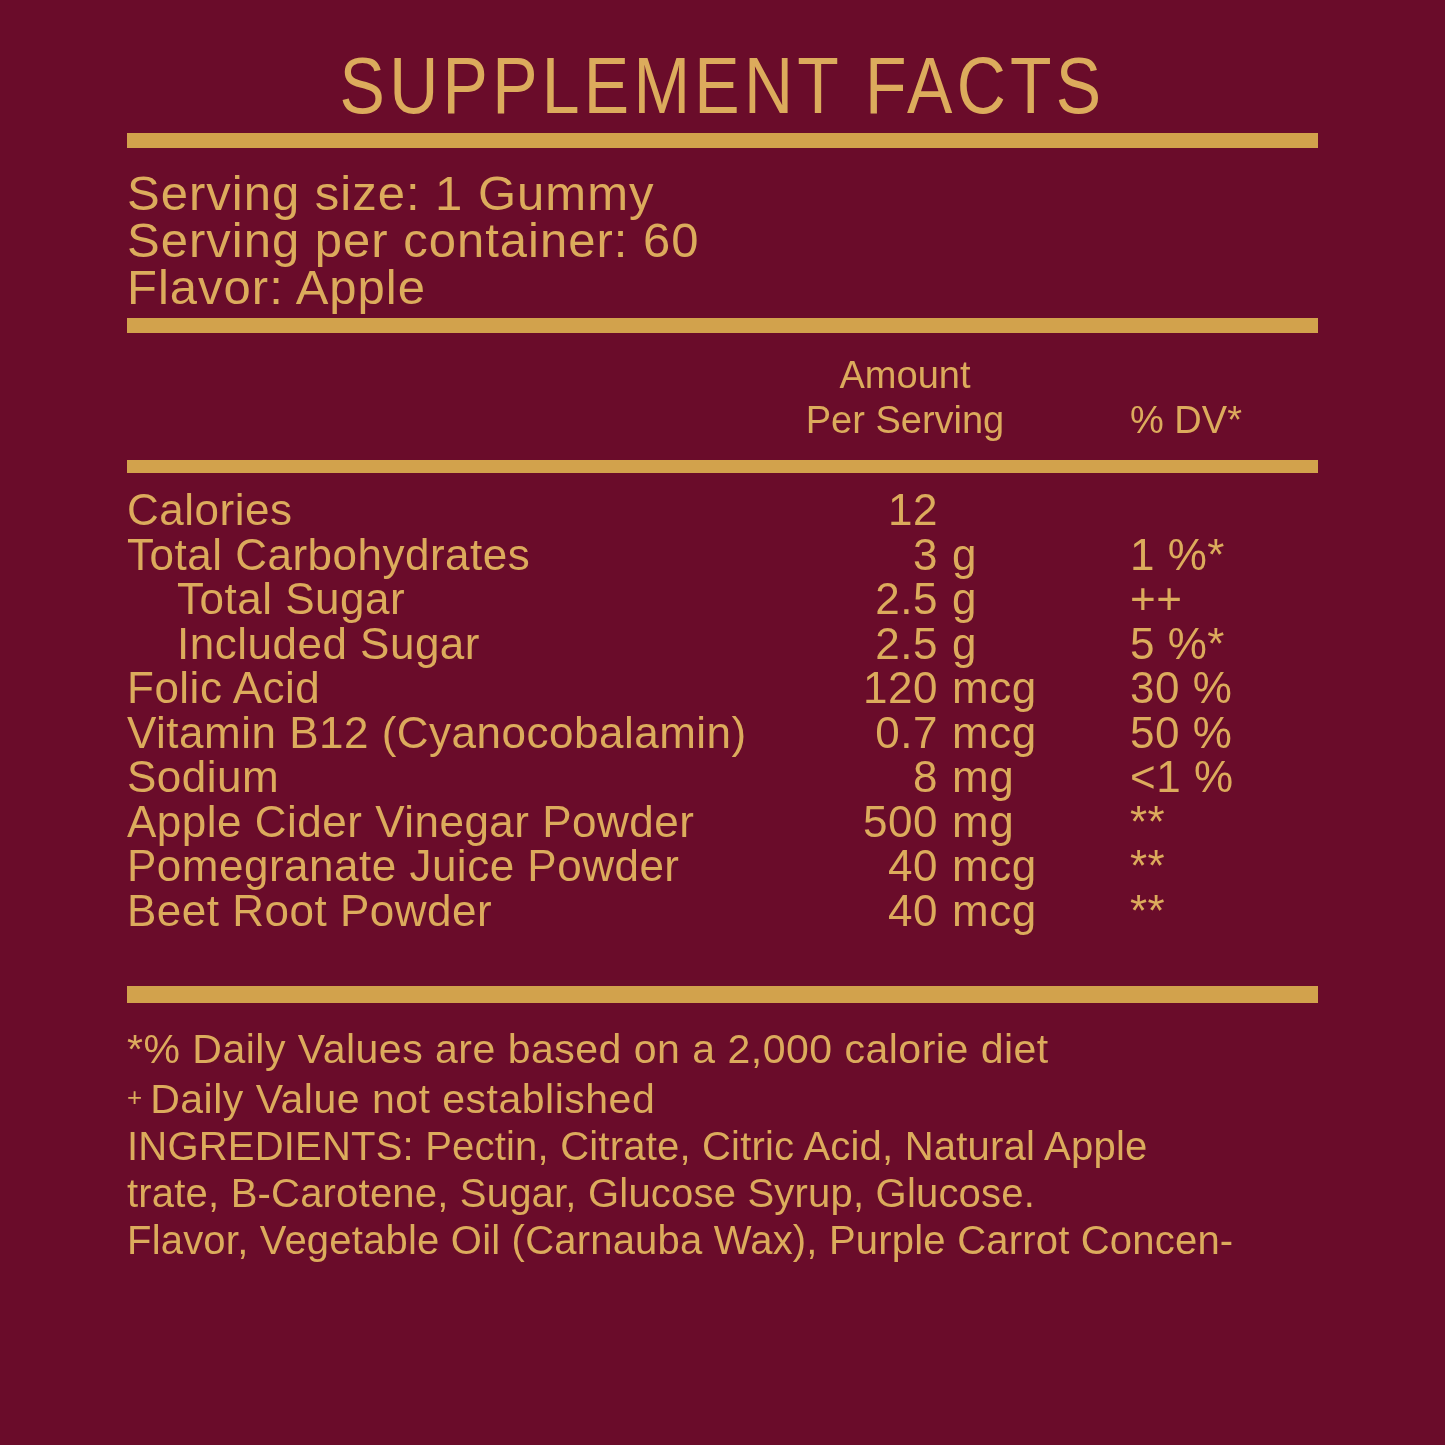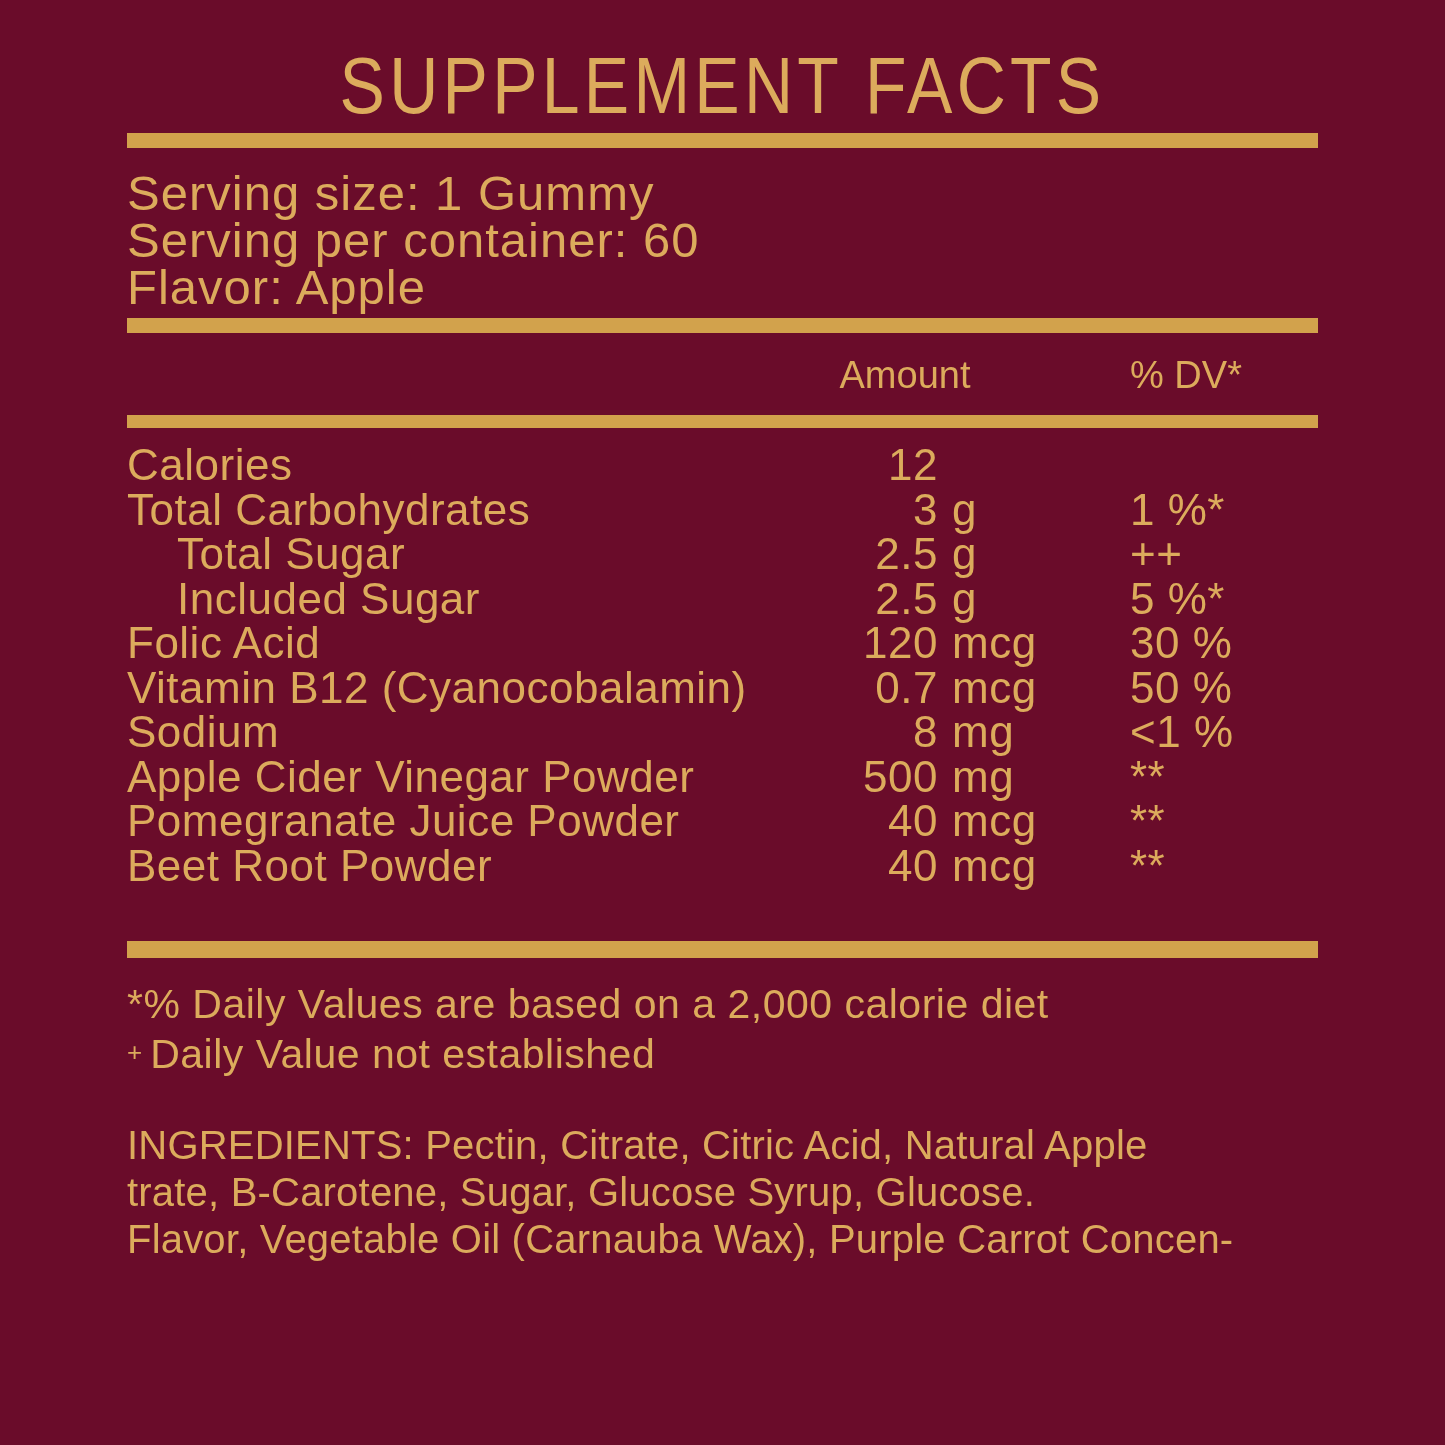--- a/index.html
+++ b/index.html
@@ -41,21 +41,21 @@
   .tbody { margin-top: 15px; font-size: 44px; line-height: 44.5px; letter-spacing: 0.5px; }
   .trow { display: flex; }
   .trow .col-label.indent { padding-left: 50px; }
   .trow .col-amount { display: flex; }
   .amt-num { width: 148px; text-align: right; white-space: nowrap; }
   .amt-unit { flex: 1; text-align: left; padding-left: 14px; white-space: nowrap; }
 
   .footnotes { margin-top: 23px; font-size: 41px; line-height: 47.5px; letter-spacing: 0.5px; }
   .fn-plus { font-size: 26px; vertical-align: 7px; letter-spacing: 0; margin-right: 8px; }
 
-  .ingredients { margin-top: 44px; font-size: 40px; line-height: 47px; letter-spacing: 0.2px; }
+  .ingredients { font-size: 40px; line-height: 47px; letter-spacing: 0.2px; }
   .ing-line { white-space: nowrap; }
 </style>
 </head>
 <body style="--bg: #6A0C2A; --gold: #DCAB5C; --bar: #D2A24C;">
 
 <div class="wrap">
 
   <div class="title">SUPPLEMENT FACTS</div>
 
   <div class="bar bar-top"></div>
@@ -65,20 +65,21 @@
     <div>Serving per container: 60</div>
     <div>Flavor: Apple</div>
   </div>
 
   <div class="bar bar-serving"></div>
 
   <div class="thead">
     <div class="col-label"></div>
     <div class="col-amount amount-hdr">
       <div>Amount</div>
+      <div>Per Serving</div>
     </div>
     <div class="col-dv">% DV*</div>
   </div>
 
   <div class="bar bar-header"></div>
 
   <div class="tbody" id="nutrient-table-body">
   <div class="trow">
     <div class="col-label">Calories</div>
     <div class="col-amount">

